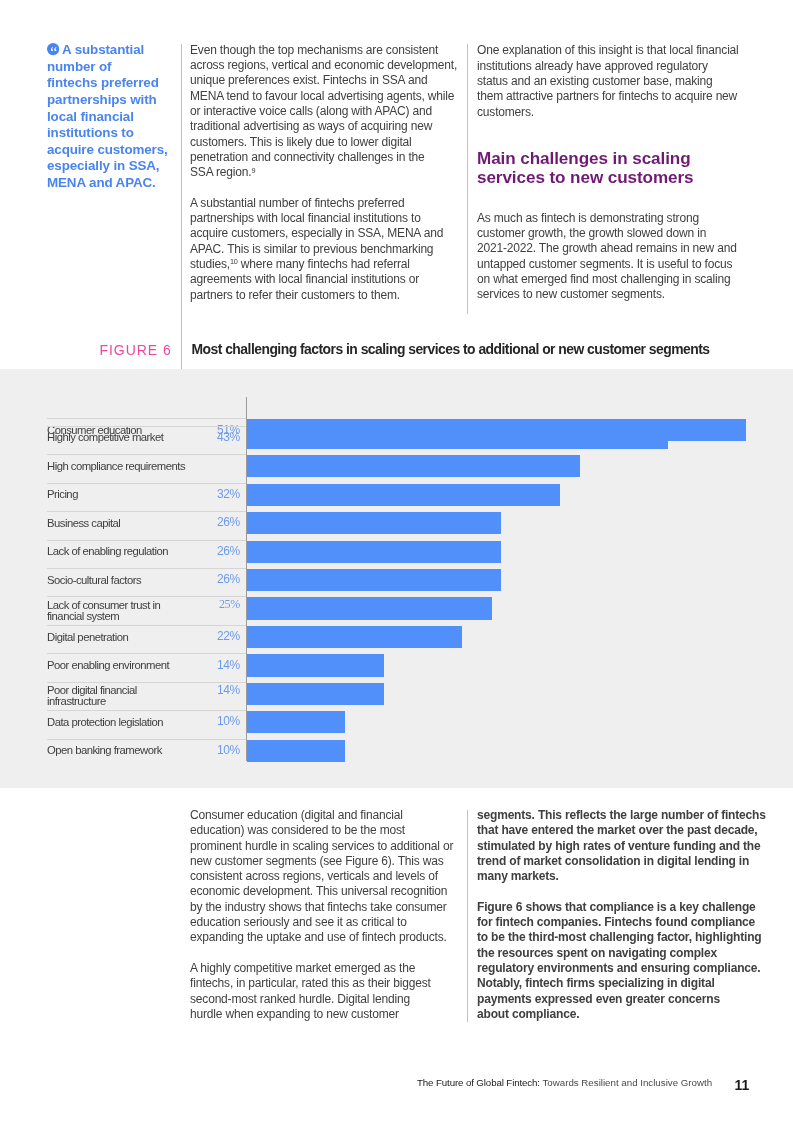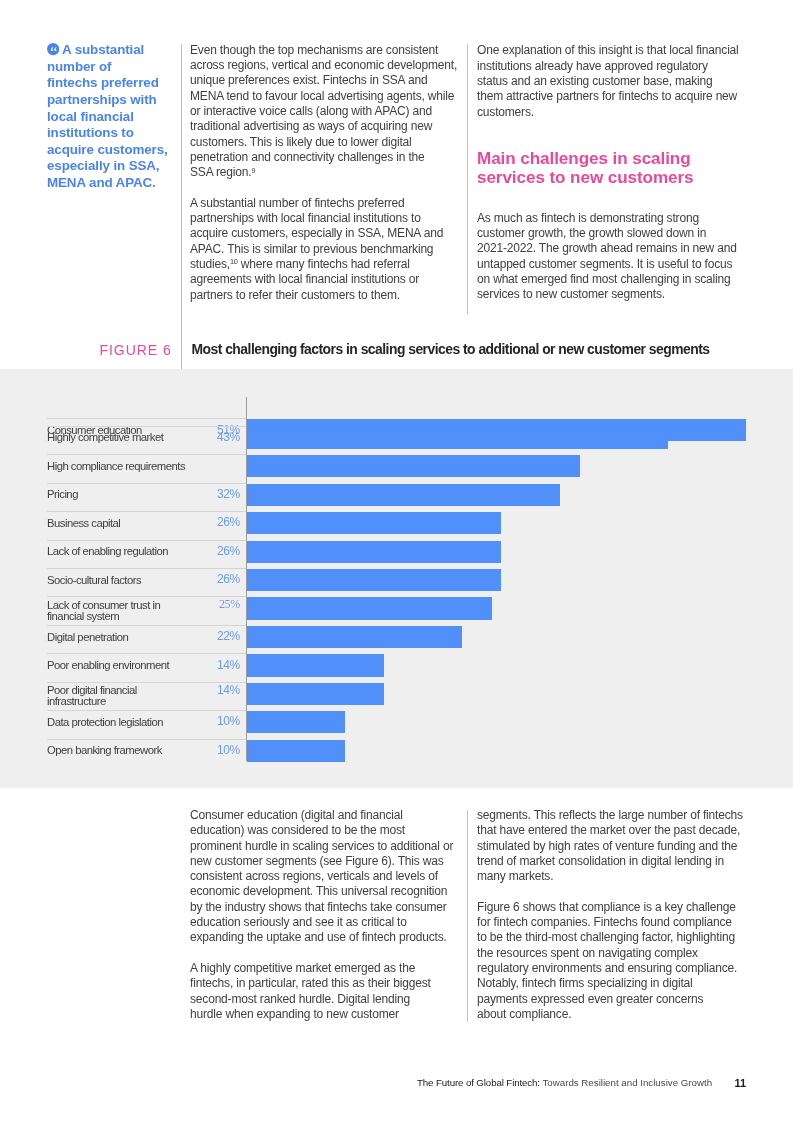--- a/index.html
+++ b/index.html
@@ -17,42 +17,42 @@
 
   
   .vrule{position:absolute;background:#c0c0c0;width:1px;}
 
   
   .col{position:absolute;font-size:12.0px;color:#404040;letter-spacing:-0.18px;}
   .col .ln{display:block;height:15.3px;white-space:nowrap;}
   .col .gap{display:block;height:15.3px;}
   .col .para{display:block;}
   sup{font-size:7.3px;vertical-align:baseline;position:relative;top:-3.6px;line-height:0;}
-  h2.head{font-size:17.1px;line-height:19.4px;margin:0;color:#ec4899;
+  h2.head{font-size:17.1px;line-height:19.4px;margin:0;color:#701a75;
           font-weight:bold;letter-spacing:-0.08px;position:absolute;white-space:nowrap;}
   h2.head .ln{display:block;height:19.4px;}
 
   
   .figlabel{position:absolute;font-size:14px;letter-spacing:0.95px;color:#ec4899;white-space:nowrap;}
   .figtitle{position:absolute;font-size:13.9px;font-weight:bold;color:#262626;
             letter-spacing:-0.52px;white-space:nowrap;}
 
   
   .chartbg{position:absolute;left:0;background:#efefef;width:793px;}
   .rows{position:absolute;}
   .rowline{position:absolute;height:1px;background:#d5d5d5;}
   .rlabel{position:absolute;font-size:11.3px;color:#404040;line-height:11.2px;letter-spacing:-0.52px;}
   .rval{position:absolute;font-size:12px;color:#6d9bec;text-align:right;letter-spacing:-0.38px;}
   .bar{position:absolute;background:#5190fa;}
   .axis{position:absolute;width:1px;background:#9b9b9b;}
 
   
   .footer{position:absolute;font-size:9.72px;color:#4a4a4a;white-space:nowrap;letter-spacing:0px;}
   .footer b{color:#1a1a1a;font-weight:normal;letter-spacing:-0.12px;}
-  .pageno{position:absolute;font-size:11px;font-weight:bold;color:#1a1a1a;}
+  .pageno{position:absolute;font-size:14px;font-weight:bold;color:#1a1a1a;}
 </style>
 </head>
 <body>
 
 <div class="page">
 
   <div class="pull" id="pull">
       <span class="ln"><span class="qicon"><svg width="12.2" height="12.2" viewBox="0 0 22 22">
             <circle cx="11" cy="11" r="11" fill="#4a85ef"></circle>
             <path d="M10.3 7.0 C8.2 8.1 7.1 9.8 7.1 11.7 c0 1.75 0.9 2.85 2.1 2.85 1.03 0 1.77-0.73 1.77-1.72 0-0.99-0.69-1.68-1.6-1.68 -0.17 0-0.39 0.03-0.52 0.07 0.13-0.99 0.86-2.02 1.9-2.71z M16.4 7.0 C14.3 8.1 13.2 9.8 13.2 11.7 c0 1.75 0.9 2.85 2.1 2.85 1.03 0 1.77-0.73 1.77-1.72 0-0.99-0.69-1.68-1.6-1.68 -0.17 0-0.39 0.03-0.52 0.07 0.13-0.99 0.86-2.02 1.9-2.71z" fill="#ffffff"></path>
@@ -246,21 +246,21 @@
         <span class="ln">expanding the uptake and use of fintech products.</span>
       </span>
       <span class="gap"></span>
       <span class="para">
         <span class="ln">A highly competitive market emerged as the</span>
         <span class="ln">fintechs, in particular, rated this as their biggest</span>
         <span class="ln">second-most ranked hurdle. Digital lending</span>
         <span class="ln">hurdle when expanding to new customer</span>
       </span>
     </div>
-  <div class="col" id="br" style="left:477px;top:808.0px;">
+  <div class="col" id="br" style="left:477px;top:808.0px;font-weight:bold;">
       <span class="para">
         <span class="ln">segments. This reflects the large number of fintechs</span>
         <span class="ln">that have entered the market over the past decade,</span>
         <span class="ln">stimulated by high rates of venture funding and the</span>
         <span class="ln">trend of market consolidation in digital lending in</span>
         <span class="ln">many markets.</span>
       </span>
       <span class="gap"></span>
       <span class="para">
         <span class="ln">Figure 6 shows that compliance is a key challenge</span>

